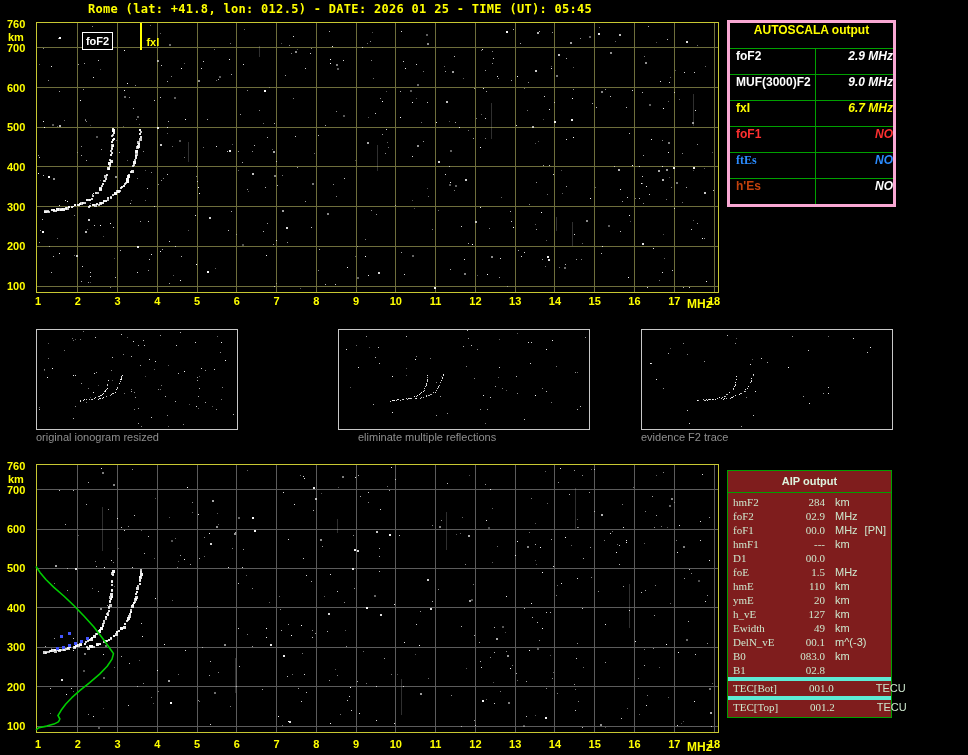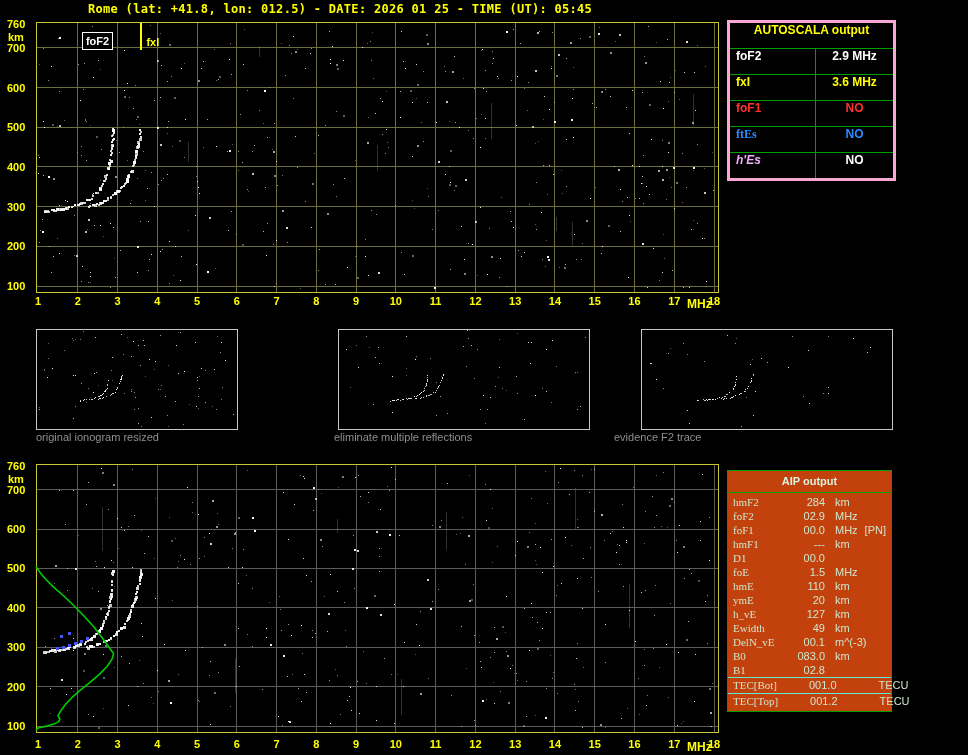--- a/index.html
+++ b/index.html
@@ -13,31 +13,31 @@
            font:11px "Liberation Sans",sans-serif;}
   
   #autoscala-table{position:absolute;left:727px;top:20px;width:163px;background:#000;
                    border:3px solid #f9a8d4;}
   .as-header{height:25px;line-height:25px;text-align:center;color:#ffff00;
              font:bold 12px "Liberation Sans",sans-serif;border-bottom:1px solid #00a000;}
   .as-row{display:flex;height:25px;line-height:25px;border-bottom:1px solid #00a000;
           font:bold 12px "Liberation Sans",sans-serif;}
   .as-row:last-child{border-bottom:none;}
   .as-label{width:79px;padding-left:6px;border-right:1px solid #00a000;}
-  .as-value{flex:1;text-align:center;}
+  .as-value{flex:1;text-align:right;font-style:italic;}
   
-  #aip-table{position:absolute;left:727px;top:470px;width:163px;background:#c2410c;
+  #aip-table{position:absolute;left:727px;top:470px;width:163px;background:#7f1d1d;
              border:1px solid #00a000;color:#cde7cd;
              font:11px "Liberation Sans",sans-serif;padding-bottom:2px;}
   .aip-header{height:21px;line-height:21px;text-align:center;font-weight:bold;
               color:#ddf2dd;border-bottom:1px solid #00a000;margin-bottom:2px;}
   .aip-row{display:flex;height:14px;line-height:14px;padding:0 5px;}
-  .aip-row.tec{border-top:1px solid #5eead4;height:15px;line-height:15px;gap:32px;}
+  .aip-row.tec{border-top:4px solid #5eead4;height:15px;line-height:15px;gap:32px;}
   .aip-label{width:56px;font-family:Liberation Serif, serif;}
-  .aip-value{width:36px;text-align:right;}
+  .aip-value{width:36px;text-align:right;font-family:Liberation Serif, serif;}
   .aip-unit{margin-left:10px;}
   .aip-note{margin-left:auto;}
 </style>
 </head>
 <body>
 
 <div id="page">
 
   <div id="title">Rome (lat: +41.8, lon: 012.5) - DATE: 2026 01 25 - TIME (UT): 05:45</div>
 
@@ -743,33 +743,37 @@
       <text x="146.38192419825072" y="46" fill="#ffff00" text-anchor="start" style="font:bold 11px &quot;Liberation Sans&quot;,sans-serif">fxI</text>
     </svg>
 
   <div id="autoscala-table">
       <div class="as-header">AUTOSCALA output</div>
       <div class="as-row">
         <span class="as-label" style="color: rgb(255, 255, 255);">foF2</span>
         <span class="as-value" style="color: rgb(255, 255, 255);">2.9 MHz</span>
       </div>
       <div class="as-row">
+        <span class="as-label" style="color: rgb(255, 255, 255);">MUF(3000)F2</span>
+        <span class="as-value" style="color: rgb(255, 255, 255);">9.0 MHz</span>
+      </div>
+      <div class="as-row">
         <span class="as-label" style="color: rgb(255, 255, 0);">fxI</span>
-        <span class="as-value" style="color: rgb(255, 255, 0);">3.6 MHz</span>
+        <span class="as-value" style="color: rgb(255, 255, 0);">6.7 MHz</span>
       </div>
       <div class="as-row">
         <span class="as-label" style="color: rgb(255, 48, 48);">foF1</span>
         <span class="as-value" style="color: rgb(255, 48, 48);">NO</span>
       </div>
       <div class="as-row">
         <span class="as-label" style="color: rgb(43, 140, 255); font-family: Liberation Serif, serif;">ftEs</span>
         <span class="as-value" style="color: rgb(43, 140, 255);">NO</span>
       </div>
       <div class="as-row">
-        <span class="as-label" style="color: #f0abfc; font-style: italic;">h'Es</span>
+        <span class="as-label" style="color: #c2410c;">h'Es</span>
         <span class="as-value" style="color: rgb(255, 255, 255);">NO</span>
       </div>
     </div>
 
   <svg id="thumb-0" class="thumb" style="left:36px;top:329px" width="200" height="99">
       <rect x="84.3" y="4.1" width="1" height="1" fill="#ffffff" opacity="0.79"></rect>
       <rect x="96.2" y="11.2" width="1" height="1" fill="#ffffff" opacity="0.88"></rect>
       <rect x="174.9" y="76.0" width="1" height="1" fill="#ffffff" opacity="0.34"></rect>
       <rect x="35.8" y="88.2" width="1" height="1" fill="#ffffff" opacity="0.71"></rect>
       <rect x="98.2" y="66.9" width="1" height="1" fill="#ffffff" opacity="0.60"></rect>
@@ -1115,22 +1119,22 @@
       <rect x="106.2" y="55.6" width="1" height="1" fill="#ffffff" opacity="0.95"></rect>
       <rect x="107.8" y="52.4" width="1" height="1" fill="#ffffff" opacity="0.77"></rect>
       <rect x="108.5" y="51.0" width="1" height="1" fill="#ffffff" opacity="0.93"></rect>
       <rect x="109.0" y="49.7" width="1" height="1" fill="#ffffff" opacity="0.81"></rect>
       <rect x="109.3" y="47.9" width="1" height="1" fill="#ffffff" opacity="0.94"></rect>
       <rect x="110.6" y="45.4" width="1" height="1" fill="#ffffff" opacity="0.70"></rect>
       <rect x="110.7" y="44.3" width="1" height="1" fill="#ffffff" opacity="0.89"></rect>
     </svg>
 
   <div class="caption" style="left:36px;width:200px">original ionogram resized</div>
-  <div class="caption" style="left:334px;width:250px">eliminate multiple reflections</div>
-  <div class="caption" style="left:614px;width:250px">evidence F2 trace</div>
+  <div class="caption" style="left:358px;width:250px">eliminate multiple reflections</div>
+  <div class="caption" style="left:641px;width:250px">evidence F2 trace</div>
 
   <svg id="plot-bottom" class="plot" style="top:462px" width="730" height="293">
       <line x1="77.75510204081633" y1="2" x2="77.75510204081633" y2="270" stroke="#5c5c5c" stroke-width="1"></line>
       <line x1="117.5218658892128" y1="2" x2="117.5218658892128" y2="270" stroke="#5c5c5c" stroke-width="1"></line>
       <line x1="157.2886297376093" y1="2" x2="157.2886297376093" y2="270" stroke="#5c5c5c" stroke-width="1"></line>
       <line x1="197.0553935860058" y1="2" x2="197.0553935860058" y2="270" stroke="#5c5c5c" stroke-width="1"></line>
       <line x1="236.8221574344023" y1="2" x2="236.8221574344023" y2="270" stroke="#5c5c5c" stroke-width="1"></line>
       <line x1="276.5889212827988" y1="2" x2="276.5889212827988" y2="270" stroke="#5c5c5c" stroke-width="1"></line>
       <line x1="316.3556851311953" y1="2" x2="316.3556851311953" y2="270" stroke="#5c5c5c" stroke-width="1"></line>
       <line x1="356.1224489795918" y1="2" x2="356.1224489795918" y2="270" stroke="#5c5c5c" stroke-width="1"></line>

